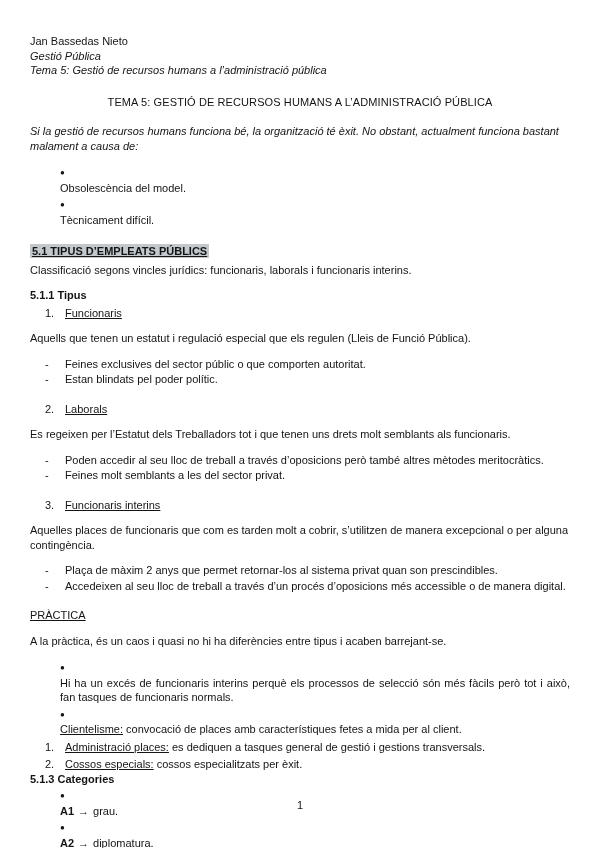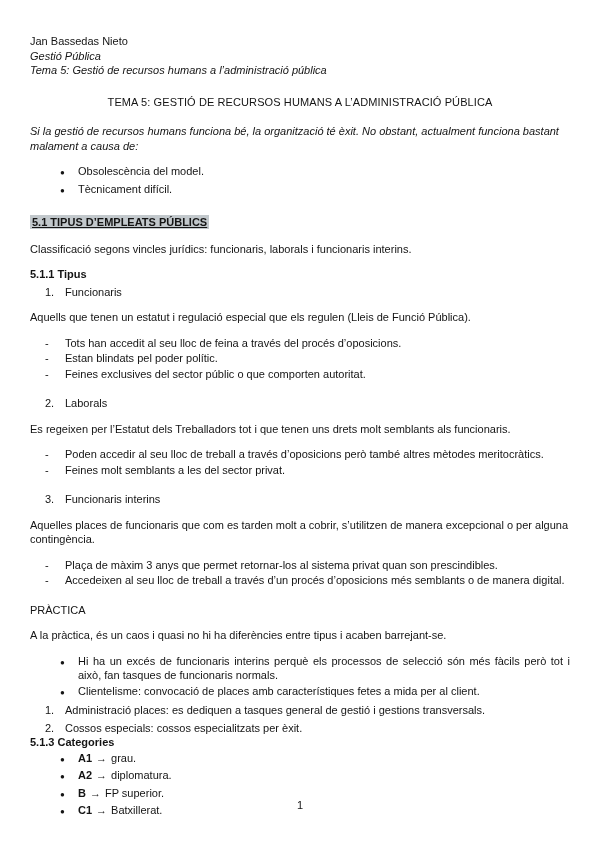--- a/index.html
+++ b/index.html
@@ -12,35 +12,35 @@
     position: relative;
     font-family: "Liberation Sans", "DejaVu Sans", sans-serif;
     font-size: 11px;
     line-height: 14.5px;
     color: #141414;
     background: #ffffff;
     overflow: hidden;
   }
   .italic { font-style: italic; }
   .bold { font-weight: bold; }
-  .u { }
+  .u { text-decoration: underline; }
   .doc-title { text-align: center; margin-top: 17px; letter-spacing: 0.1px; }
   .para { margin-top: 15px; font-style: italic; }
-  .lead { margin-top: 12px; }
+  .lead { margin-top: 4px; }
   .mt { margin-top: 15px; }
   .h3 { font-weight: bold; }
   .h-highlight { margin-top: 17px; }
   .hl {
     background: #c2c8cc;
     font-weight: bold;
     text-decoration: underline;
     padding: 1px 2px;
     margin-top: 20px;
   }
-  .disc-row { display: flex; margin-left: 30px; margin-top: 1px; }
+  .disc-row { display: flex; margin-left: 30px; margin-top: 1px; flex-direction: column; }
   .disc { width: 18px; flex: none; }
   .disc::before { content: "●"; font-size: 8px; }
   .dash-row { display: flex; margin-left: 15px; margin-top: 1px; }
   .dash { width: 20px; flex: none; }
   .dash::before { content: "-"; }
   .num-row { display: flex; margin-left: 15px; margin-top: 3px; }
   .num-row.gap { margin-top: 15px; }
   .num { width: 20px; flex: none; }
   .just { text-align: justify; }
   .arrow { padding: 0 4px; }
@@ -83,29 +83,25 @@
 
   <div class="h3">5.1.1 Tipus</div>
 
   <div class="num-row">
     <span class="num">1.</span>
     <span class="u">Funcionaris</span>
   </div>
   <p>Aquells que tenen un estatut i regulació especial que els regulen (Lleis de Funció Pública).</p>
   <div class="dash-row">
     <span class="dash"></span>
-    <span>Tots han accedit al seu lloc de feina a través del procés d’oposicions.</span>
+    <span>Feines exclusives del sector públic o que comporten autoritat.</span>
   </div>
   <div class="dash-row">
     <span class="dash"></span>
     <span>Estan blindats pel poder polític.</span>
-  </div>
-  <div class="dash-row">
-    <span class="dash"></span>
-    <span>Feines exclusives del sector públic o que comporten autoritat.</span>
   </div>
 
   <div class="num-row gap">
     <span class="num">2.</span>
     <span class="u">Laborals</span>
   </div>
   <p>Es regeixen per l’Estatut dels Treballadors tot i que tenen uns drets molt semblants als funcionaris.</p>
   <div class="dash-row">
     <span class="dash"></span>
     <span>Poden accedir al seu lloc de treball a través d’oposicions però també altres mètodes meritocràtics.</span>
@@ -115,25 +111,25 @@
     <span>Feines molt semblants a les del sector privat.</span>
   </div>
 
   <div class="num-row gap">
     <span class="num">3.</span>
     <span class="u">Funcionaris interins</span>
   </div>
   <p>Aquelles places de funcionaris que com es tarden molt a cobrir, s’utilitzen de manera excepcional o per alguna contingència.</p>
   <div class="dash-row">
     <span class="dash"></span>
-    <span>Plaça de màxim 3 anys que permet retornar-los al sistema privat quan son prescindibles.</span>
+    <span>Plaça de màxim 2 anys que permet retornar-los al sistema privat quan son prescindibles.</span>
   </div>
   <div class="dash-row">
     <span class="dash"></span>
-    <span>Accedeixen al seu lloc de treball a través d’un procés d’oposicions més semblants o de manera digital.</span>
+    <span>Accedeixen al seu lloc de treball a través d’un procés d’oposicions més accessible o de manera digital.</span>
   </div>
 
   <div class="mt">
     <span class="u">PRÀCTICA</span>
   </div>
   <p>A la pràctica, és un caos i quasi no hi ha diferències entre tipus i acaben barrejant-se.</p>
   <div class="disc-row">
     <span class="disc"></span>
     <span class="just">
       <span class="u"></span><span>Hi ha un excés de funcionaris interins perquè els processos de selecció són més fàcils però tot i això, fan tasques de funcionaris normals.</span>

